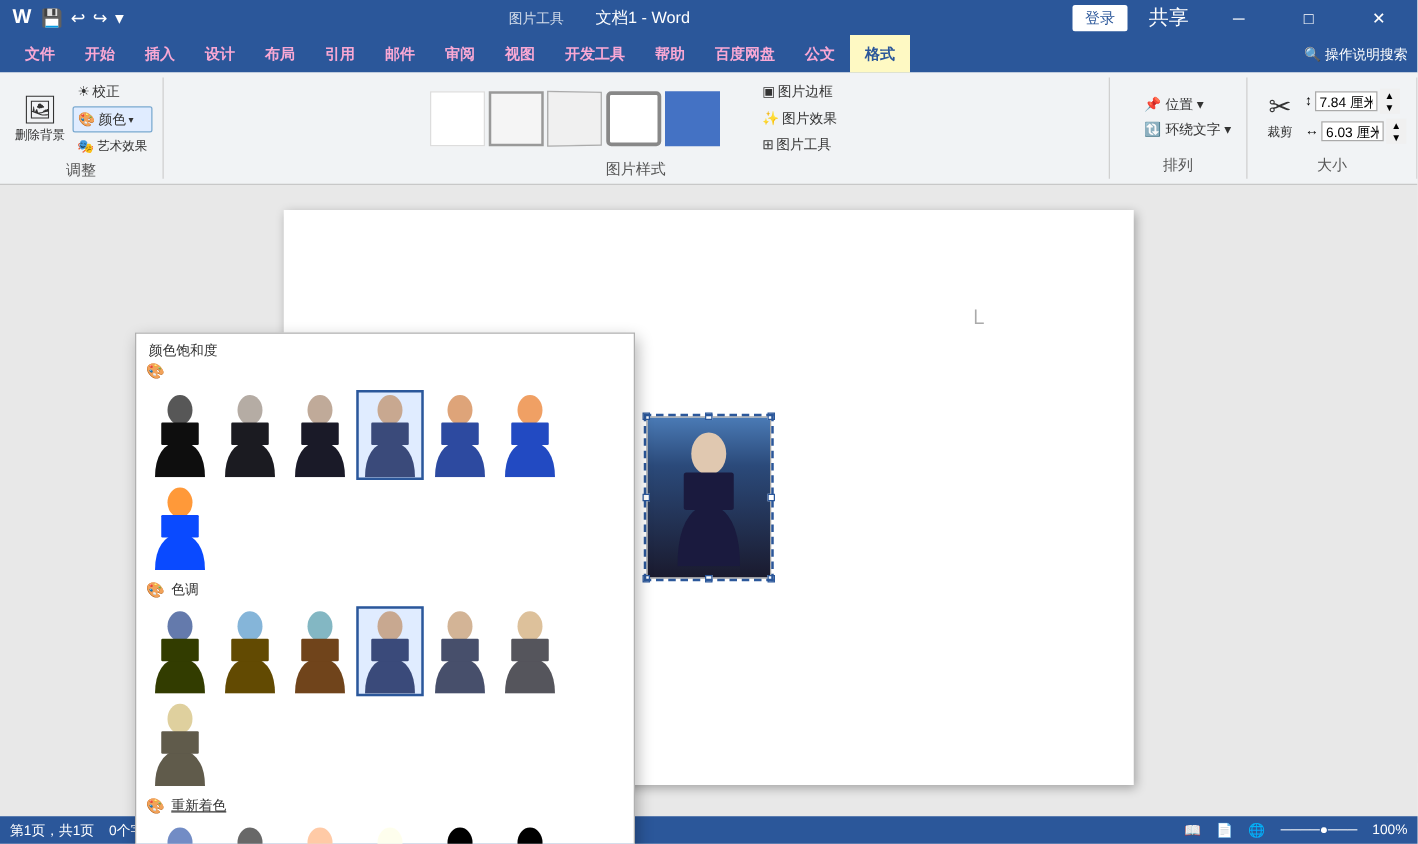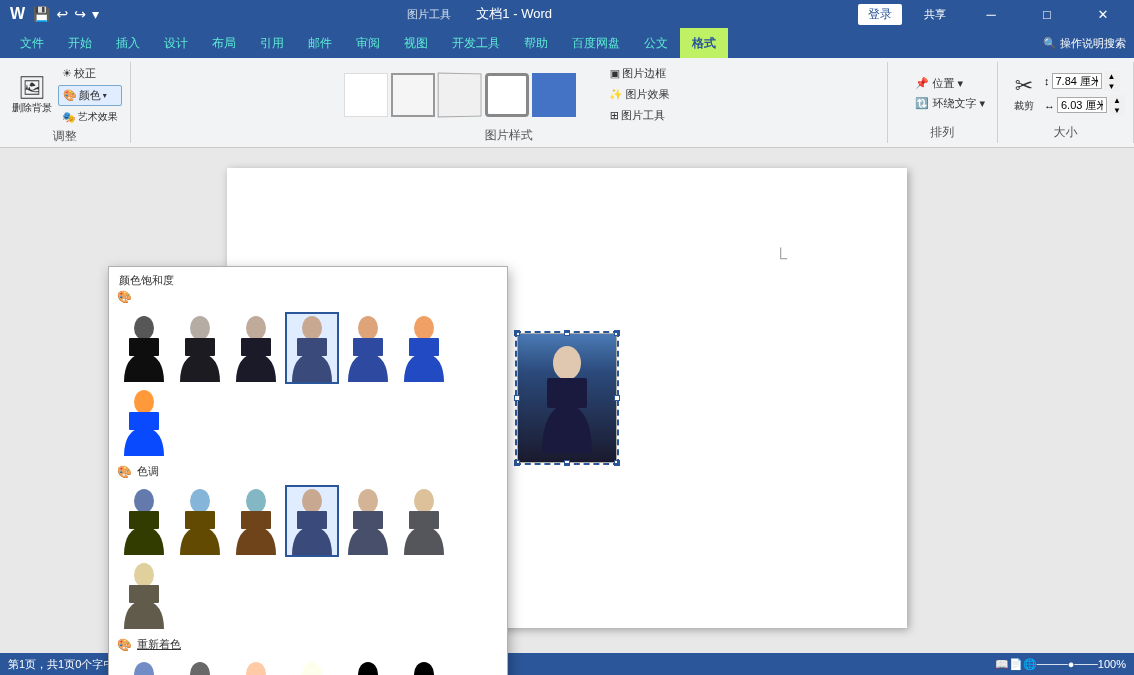--- a/index.html
+++ b/index.html
@@ -25,29 +25,30 @@
     }
     .ribbon-tabs {
       display: flex;
       align-items: center;
       background: #2b579a;
       height: 30px;
       padding: 0 8px;
     }
     .ribbon-tab {
       padding: 4px 12px;
-      color: #5eead4;
+      color: #f9a8d4;
       font-size: 12px;
       cursor: pointer;
       height: 30px;
       display: flex;
       align-items: center;
+      font-weight: bold;
     }
     .ribbon-tab.active {
-      background: #bef264;
+      background: #fef9c3;
       color: #2b579a;
       font-weight: bold;
     }
 
     .ribbon-content {
       background: #f1f3f5;
       border-bottom: 1px solid #c8c8c8;
       display: flex;
       align-items: stretch;
       padding: 4px 0;
@@ -173,20 +174,21 @@
 
     
     .status-bar {
       background: #2b579a;
       height: 22px;
       display: flex;
       align-items: center;
       padding: 0 8px;
       color: white;
       font-size: 11px;
+      gap: 12px;
       position: absolute;
       bottom: 0;
       width: 100%;
     }
 
     
     .qa-icons { display: flex; gap: 2px; align-items: center; }
     .qa-icon { color: white; font-size: 14px; padding: 2px; cursor: pointer; }
 
     
@@ -235,21 +237,21 @@
       <span class="qa-icon">▾</span>
     </div>
   </div>
   <div class="title-bar-center">
     <span style="font-size:11px;opacity:0.8;">图片工具</span>
     &nbsp;&nbsp;&nbsp;&nbsp;&nbsp;
     <span>文档1 - Word</span>
   </div>
   <div class="title-bar-right">
     <button style="background:#fff;color:#2b579a;border:none;padding:2px 10px;border-radius:2px;cursor:pointer;font-size:12px;">登录</button>
-    <span class="title-btn" style="font-size:11px;">共享</span>
+    <span class="title-btn" style="font-size:16px;">共享</span>
     <span class="title-btn">─</span>
     <span class="title-btn">□</span>
     <span class="title-btn close">✕</span>
   </div>
 </div>
 
 <div class="ribbon-tabs">
   <span class="ribbon-tab">文件</span>
   <span class="ribbon-tab">开始</span>
   <span class="ribbon-tab">插入</span>

